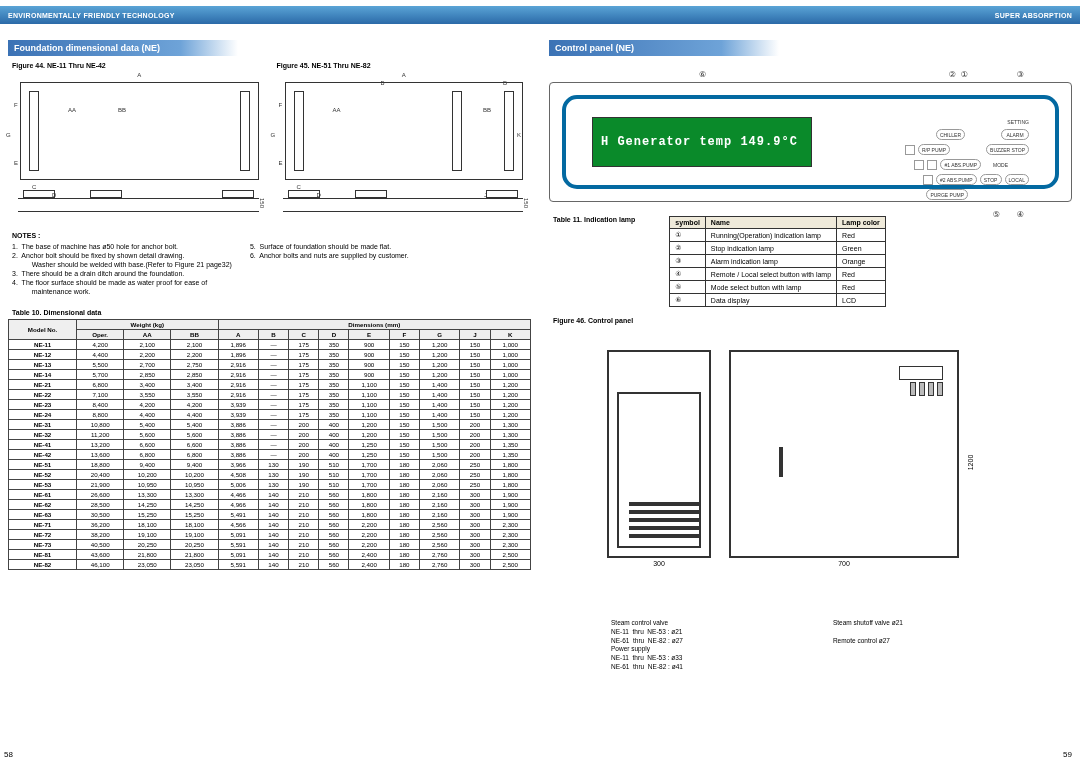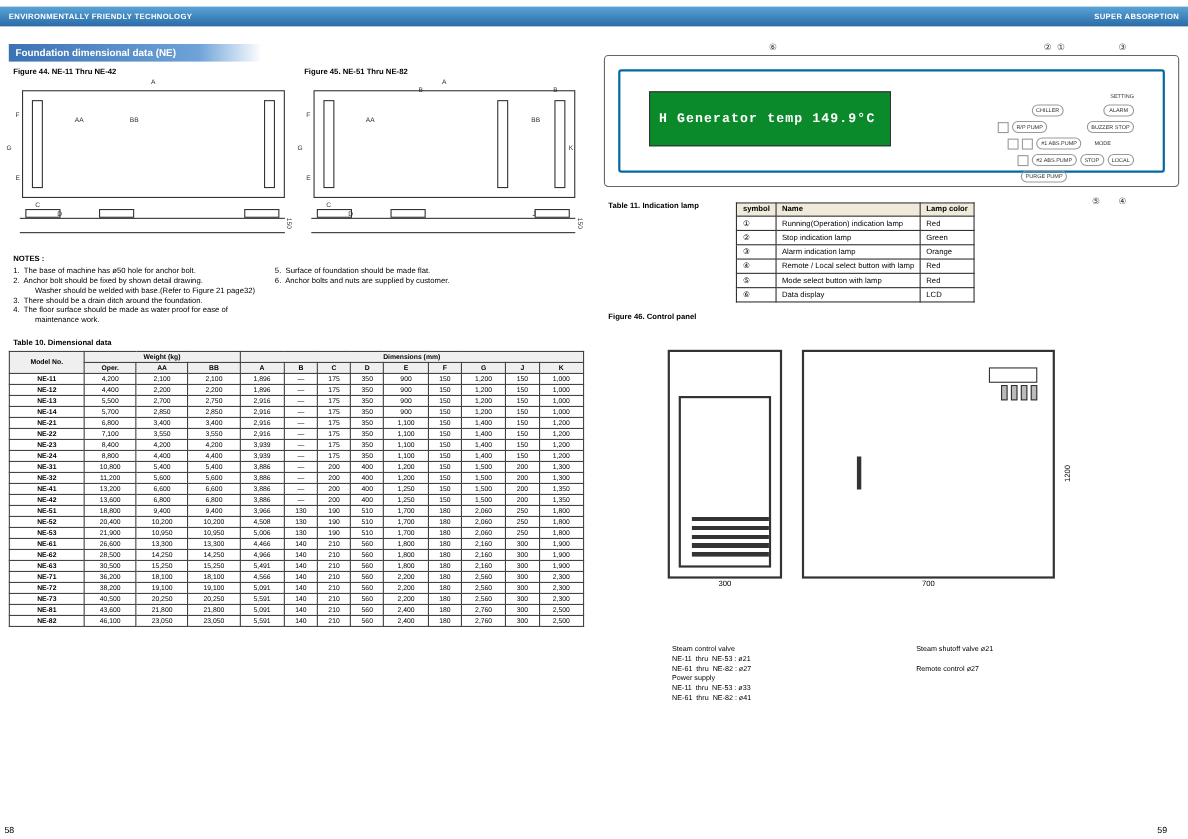--- a/index.html
+++ b/index.html
@@ -27,21 +27,21 @@
   .notes .cols{display:flex;gap:18px;margin-top:3px}
   .notes li{list-style:none;text-indent:-10px;padding-left:10px;line-height:1.3}
   .tcap{font-size:7px;margin:12px 4px 3px}
   .tcap b{font-weight:bold}
   table.data{border-collapse:collapse;width:100%;font-size:6.2px}
   table.data th,table.data td{border:1px solid #444;padding:1px 2px;text-align:center;white-space:nowrap}
   table.data th{background:#efefef;font-weight:bold}
   table.data td.mdl{font-weight:bold;text-align:center}
   
   .cpanel{border:1px solid #666;border-radius:4px;height:120px;position:relative;margin-top:20px;background:#fff}
-  .cpanel .inner{position:absolute;inset:12px;border:2px solid #0369a1;border-radius:3px}
+  .cpanel .inner{position:absolute;inset:12px;border:4px solid #0369a1;border-radius:15px}
   .lcd{position:absolute;left:26px;top:18px;width:220px;height:50px;background:#0a8a2a;color:#fff;font-family:"Courier New",monospace;font-size:12px;font-weight:bold;letter-spacing:1px;display:flex;align-items:center;padding:0 8px;border:1px solid #333}
   .btns{position:absolute;right:26px;top:20px;width:196px;height:56px;display:flex;flex-direction:column;gap:4px;font-size:5px;color:#333}
   .btns .row{display:flex;gap:3px;align-items:center;justify-content:flex-end}
   .pill{border:1px solid #999;border-radius:6px;height:11px;min-width:28px;display:inline-flex;align-items:center;justify-content:center;padding:0 3px;font-size:5px}
   .sq{width:10px;height:10px;border:1px solid #999;display:inline-block}
   .callout{position:absolute;font-size:8px;color:#333}
   
   table.lamp{border-collapse:collapse;font-size:7px;margin-left:4px}
   table.lamp th,table.lamp td{border:1px solid #333;padding:2px 5px;text-align:left}
   table.lamp th{background:#efeada;font-weight:bold}
@@ -55,21 +55,21 @@
   .vent{position:absolute;left:20px;bottom:18px;width:70px;height:36px;background:repeating-linear-gradient(0deg,#333 0 4px,#fff 4px 8px)}
   .cbscreen{position:absolute;right:14px;top:14px;width:44px;height:14px;border:1px solid #333}
   .cbkeys{position:absolute;right:14px;top:30px;display:flex;gap:3px}
   .cbkeys span{width:6px;height:14px;background:#bbb;border:1px solid #333;display:inline-block}
   .cbhandle{position:absolute;left:48px;top:95px;width:4px;height:30px;background:#333}
   .dim-h{font-size:7px;text-align:center;margin-top:2px}
   .dim-v{position:absolute;right:-20px;top:50%;transform:rotate(-90deg);font-size:7px}
   .pipe-note{font-size:6.5px;line-height:1.35;margin-top:52px;margin-left:62px;display:flex;gap:150px}
   .pipe-note p{white-space:pre}
   .pg{position:absolute;bottom:4px;font-size:8px}
-  .pg.l{left:4px}.pg.r{right:19px}
+  .pg.l{left:4px}.pg.r{right:8px}
 </style>
 </head>
 <body>
 
 <div class="hdr-band">
   <span>ENVIRONMENTALLY FRIENDLY TECHNOLOGY</span>
   <span>SUPER ABSORPTION</span>
 </div>
 
 <div class="page">
@@ -516,20 +516,21 @@
             <td>180</td>
             <td>2,760</td>
             <td>300</td>
             <td>2,500</td>
           </tr>
         </tbody>
     </table>
   </div>
 
   <div class="col">
+    <div class="sect-title">Control panel (NE)</div>
 
     <div style="position:relative">
       <span class="callout" style="top:-12px;left:150px">⑥</span>
       <span class="callout" style="top:-12px;right:116px">②</span>
       <span class="callout" style="top:-12px;right:104px">①</span>
       <span class="callout" style="top:-12px;right:48px">③</span>
       <div class="cpanel">
         <div class="inner">
           <div class="lcd">H Generator temp   149.9°C</div>
           <div class="btns">

